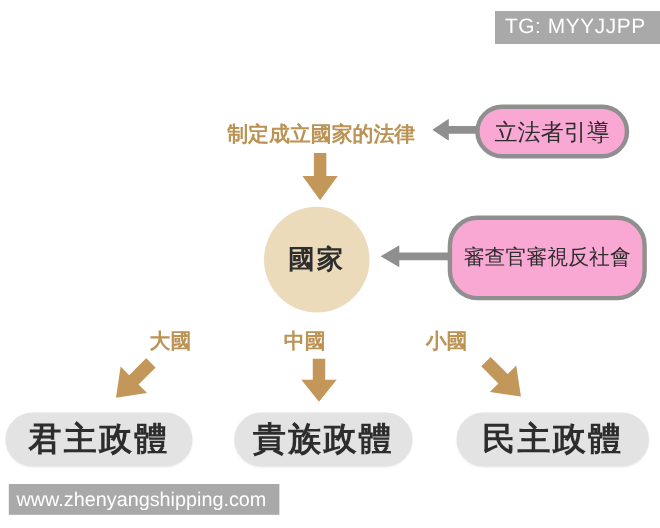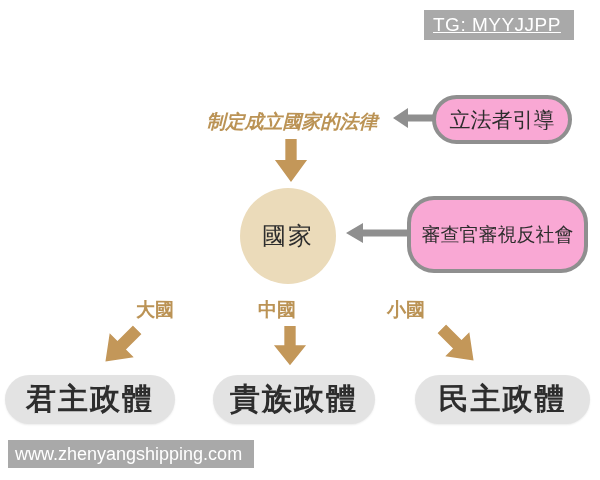--- a/index.html
+++ b/index.html
@@ -11,51 +11,51 @@
     --pill-fill:#e3e3e3;
     --badge-bg:#a9a9a9;
     --dark:#2d2d2d;
   }
   *{margin:0;padding:0;box-sizing:border-box;}
   html,body{background:#fff;}
   body{font-family:"Liberation Sans","DejaVu Sans",sans-serif;}
   .canvas{position:relative;width:600px;height:480px;background:#ffffff;overflow:hidden;}
 
   .tg-badge{
-    position:absolute;left:424px;top:10px;width:150px;height:30px;
+    position:absolute;left:450px;top:10px;width:150px;height:30px;
     background:var(--badge-bg);color:#fff;font-size:19px;letter-spacing:.5px;
-    display:flex;align-items:center;padding-left:9px;text-decoration:underline;
+    display:flex;align-items:center;padding-left:9px;
   }
 
   .sovereign-box{
     position:absolute;left:185px;top:46px;width:218px;height:51px;
     border:3px solid var(--tan-border);border-radius:17px;background:#fff;
     display:flex;align-items:center;justify-content:center;
     font-size:25px;font-weight:bold;color:var(--dark);letter-spacing:1px;
   }
 
   .law-caption{
     position:absolute;left:192px;top:109px;width:200px;text-align:center;
-    font-size:19px;font-weight:bold;color:var(--tan-text);font-style:italic;
+    font-size:19px;font-weight:bold;color:var(--tan-text);
   }
 
   .bubble{
     position:absolute;background:#f9a8d4;border:4px solid var(--gray);
     display:flex;align-items:center;justify-content:center;
     font-weight:normal;color:var(--dark);
   }
   .legislator-box{left:432px;top:95px;width:140px;height:49px;border-radius:25px;font-size:21px;}
   .censor-box{left:407px;top:196px;width:181px;height:77px;border-radius:27px;
     flex-direction:column;font-size:19px;line-height:1.75;}
 
   .state-circle{
     position:absolute;left:240px;top:188px;width:96px;height:96px;border-radius:50%;
     background:var(--circle-fill);
     display:flex;align-items:center;justify-content:center;
-    font-size:24px;font-weight:normal;color:var(--dark);letter-spacing:2px;
+    font-size:24px;font-weight:bold;color:var(--dark);letter-spacing:2px;
   }
 
   .arrow{position:absolute;}
   .arrow svg{display:block;width:100%;height:100%;}
   .tan-arrow{color:var(--tan);}
   .gray-arrow{color:var(--gray);}
   .arrow-top{left:274px;top:139px;width:34px;height:44px;}
   .arrow-left-1{left:393px;top:108px;width:40px;height:20px;}
   .arrow-left-2{left:346px;top:223px;width:62px;height:20px;}
   .arrow-sw{left:103px;top:323px;width:36px;height:46px;transform:rotate(45deg);}

